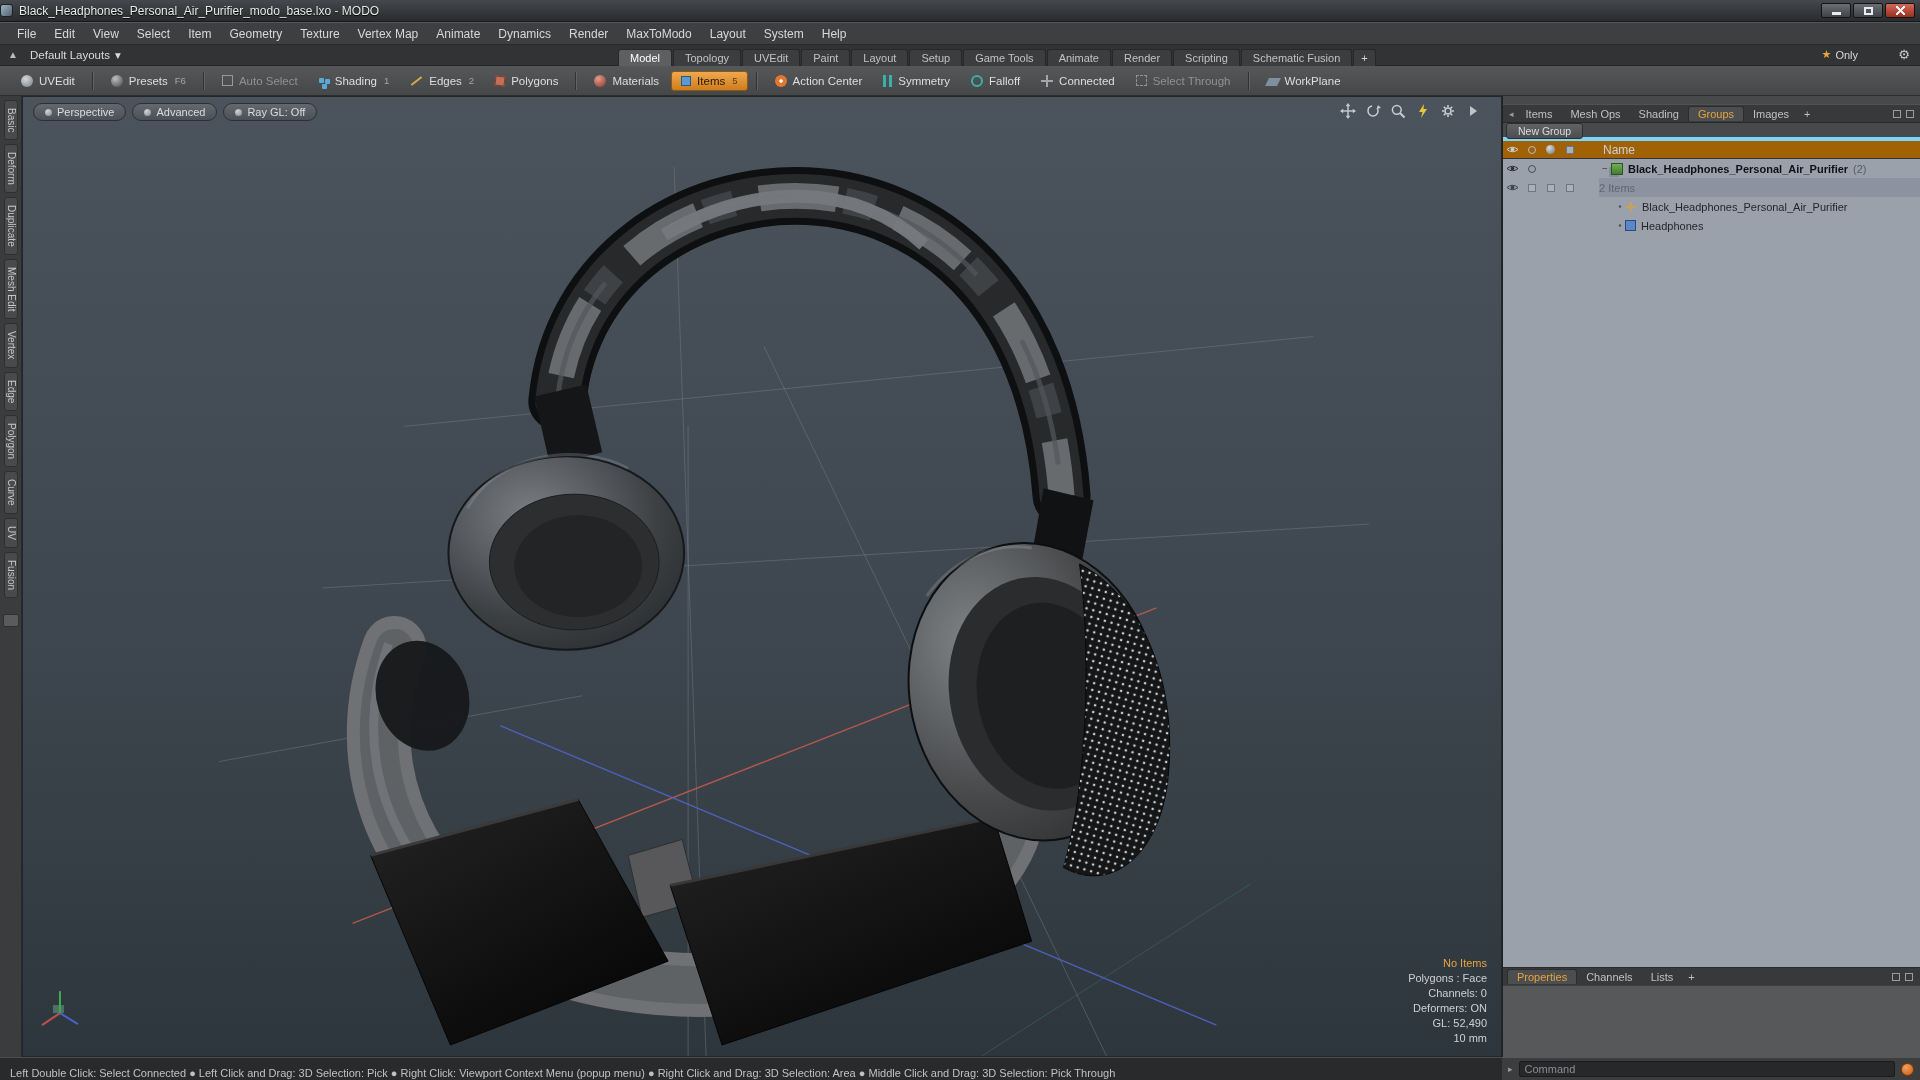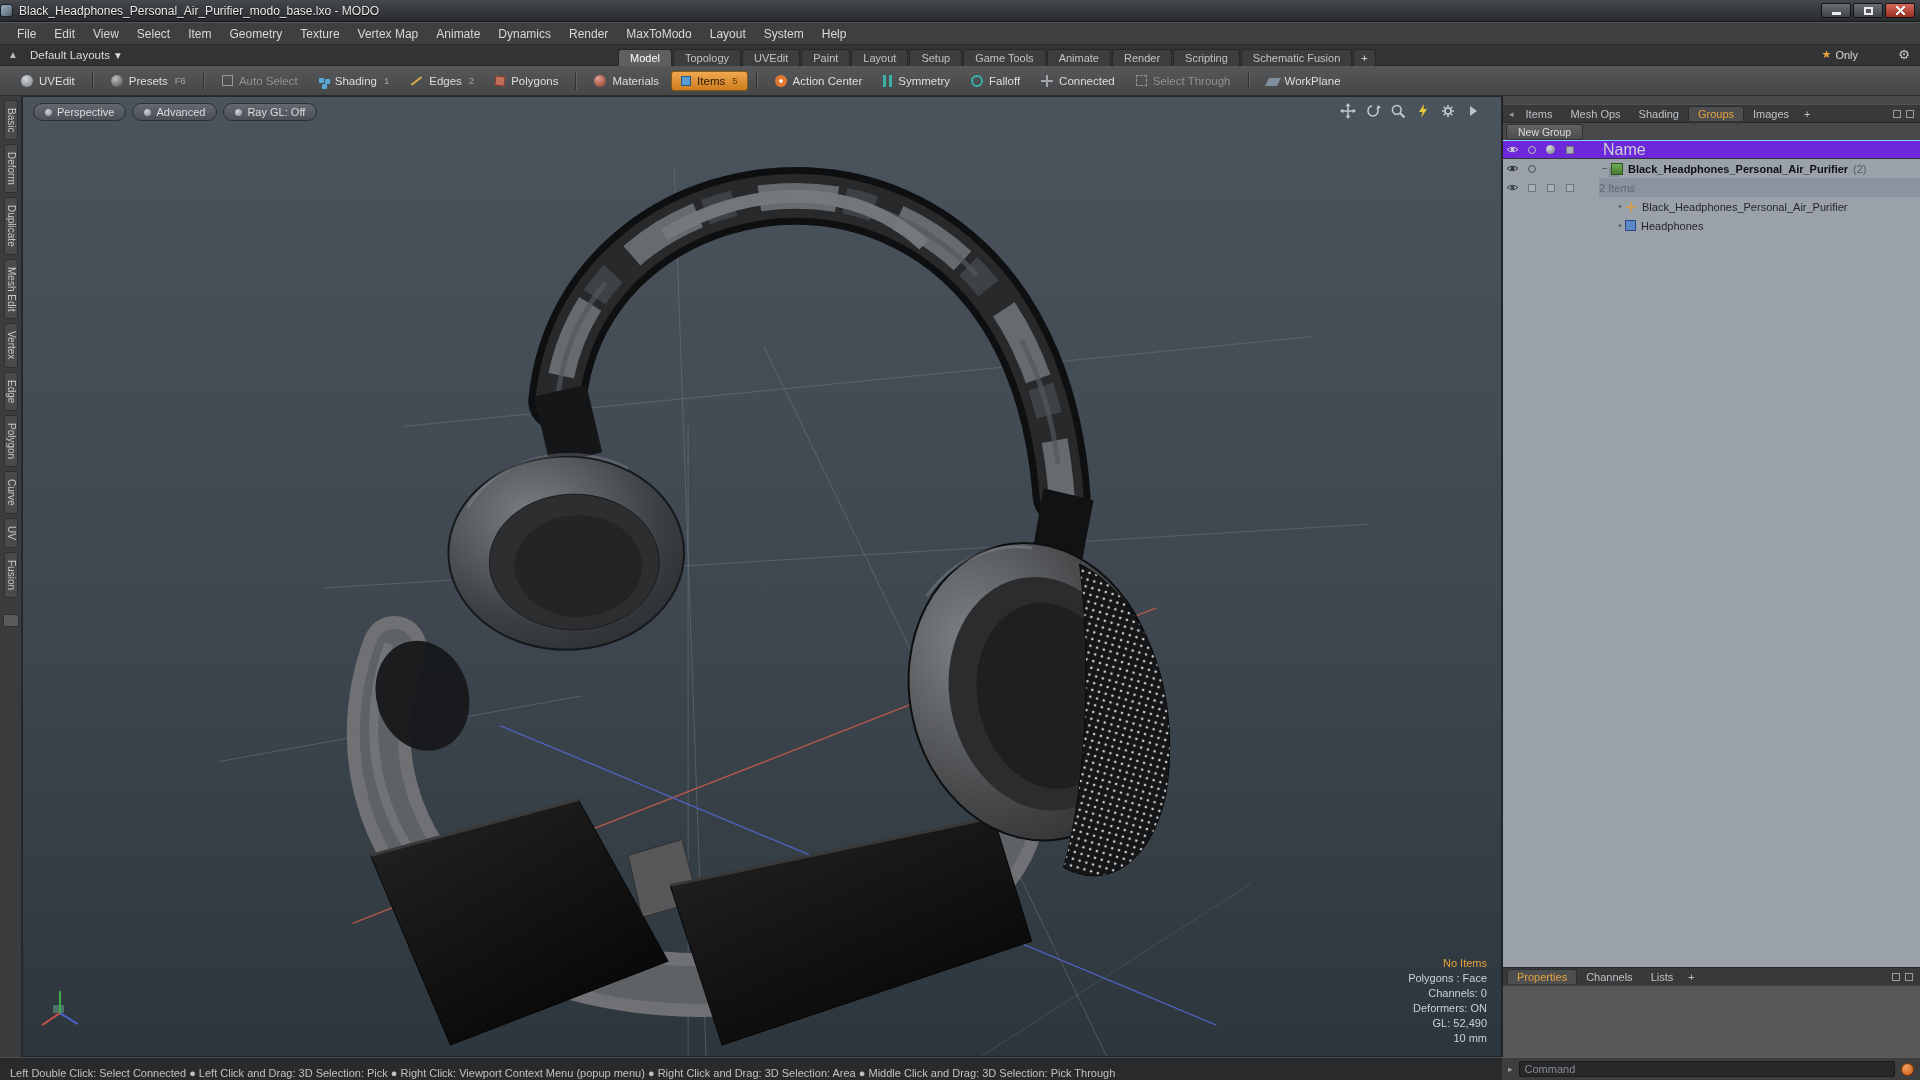--- a/index.html
+++ b/index.html
@@ -80,23 +80,23 @@
 
 #right-panel{position:absolute;left:1502px;top:96px;width:418px;height:961px;background:#47494b;border-left:1px solid #202224;display:flex;flex-direction:column}
 #rp-top-strip{height:8px;background:#47494b}
 #rp-tabs{height:19px;background:#37393b;border-top:1px solid #505254;border-bottom:1px solid #28292b;display:flex;align-items:center;padding:0 3px}
 #rp-collapse{font-size:9px;color:#9a9c9e;margin:0 3px}
 .ptab{font-size:11px;color:#bfc1c3;padding:1px 9px}
 .ptab.active{background:#4c4e50;color:#e8a33d;border:1px solid #2b2d2f;border-bottom:none;border-radius:3px 3px 0 0}
 .ptab.plus{padding:1px 6px}
 #rp-tab-icons{margin-left:auto;display:flex;gap:5px;margin-right:3px}
 .mini-sq{width:8px;height:8px;border:1px solid #9a9c9e}
-#rp-newgroup-row{height:18px;background:#47494b;border-bottom:1px solid #7dd3fc;display:flex;align-items:center;padding:0 3px}
+#rp-newgroup-row{height:18px;background:#47494b;border-bottom:4px solid #7dd3fc;display:flex;align-items:flex-start;padding:0 3px}
 #btn-newgroup{background:linear-gradient(#606264,#4b4d4f);border:1px solid #2d2f31;border-radius:3px;font-size:10.5px;color:#dcdcdc;padding:1px 11px}
-#rp-header{height:18px;background:#6d28d9;border-bottom:1px solid #31353b;display:flex;align-items:center;font-size:16px;color:#ccd0d6}
+#rp-header{height:18px;background:#a16207;border-bottom:1px solid #31353b;display:flex;align-items:center;font-size:12px;color:#ccd0d6}
 .hcell{width:19px;display:flex;justify-content:center;flex:none}
 #rp-header .name-label{margin-left:24px}
 .ring{width:8px;height:8px;border:1px solid #b8bcc2;border-radius:50%}
 .ball{width:9px;height:9px;border-radius:50%;background:radial-gradient(circle at 35% 30%,#d8dce0,#70767c)}
 .sq{width:8px;height:8px;border:1px solid #70767e;background:#aab0b8}
 #tree{flex:1;background:#9ba1ab;overflow:hidden;font-size:11px;color:#23262c}
 .trow{height:19px;display:flex;align-items:center;position:relative}
 .trow.selected{background:linear-gradient(to right,transparent 96px,#8b93a0 96px)}
 .tspacer-a{width:58px;flex:none}
 .expander{width:12px;text-align:center;color:#3c414a;font-size:10px;flex:none}

